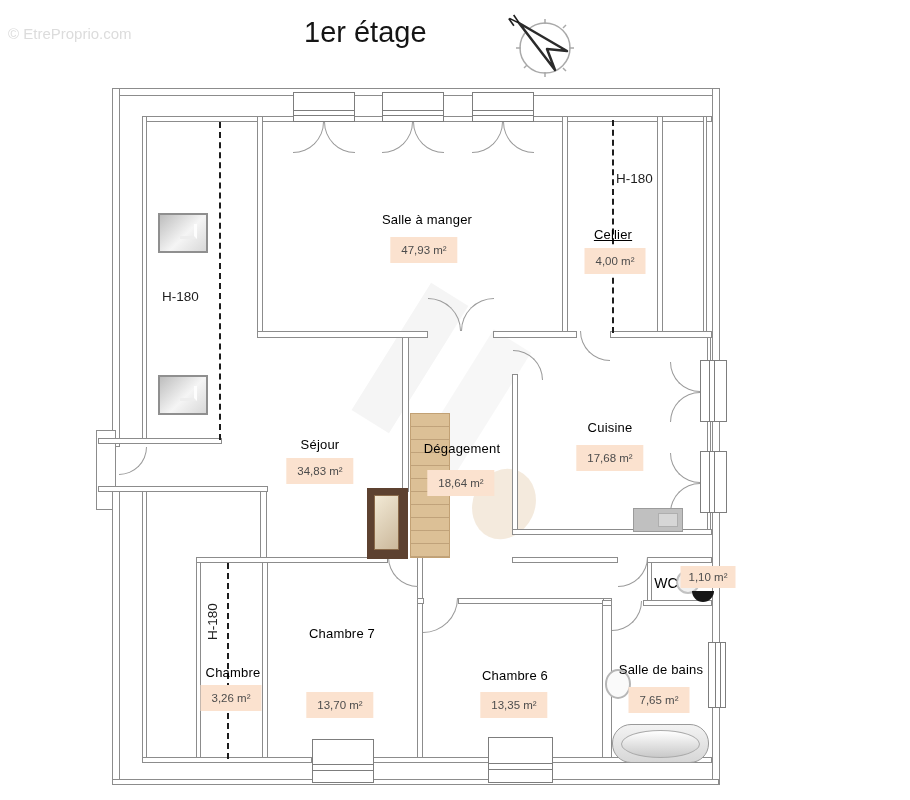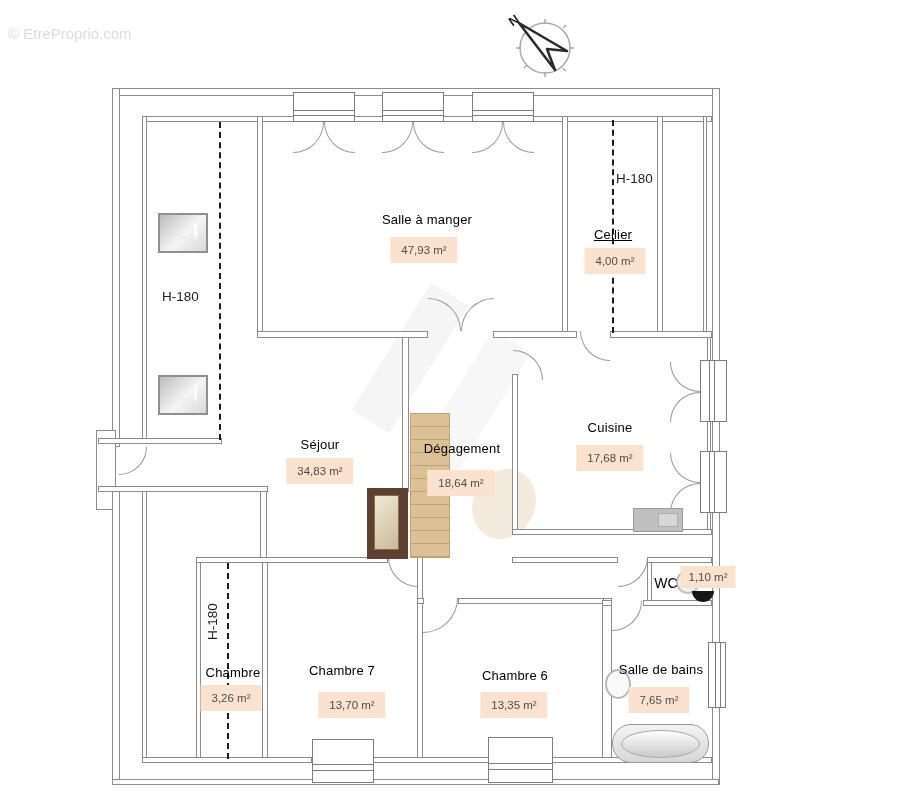--- a/index.html
+++ b/index.html
@@ -32,20 +32,21 @@
          background:linear-gradient(135deg,#bdbdbd,#f5f5f5 55%,#d8d8d8);}
   .velux span{position:absolute;right:9px;top:9px;width:14px;height:12px;
          border-right:3px solid #fdfdfd;border-bottom:3px solid #ededed;}
 </style>
 </head>
 <body>
 
 <div id="stage">
 
   <div class="wmtext" style="left:8px;top:25px;">© EtreProprio.com</div>
+  <div class="title" style="left:304px;top:16px;">1er étage</div>
 
   <svg class="abs" style="left:505px;top:6px;" width="76" height="78" viewBox="0 0 76 78">
     <circle cx="40" cy="42" r="25" fill="none" stroke="#a9a9a9" stroke-width="1.5"></circle>
     <g stroke="#a9a9a9" stroke-width="1.5">
       <line x1="40" y1="13" x2="40" y2="18"></line>
         <line x1="40" y1="66" x2="40" y2="71"></line>
       <line x1="11" y1="42" x2="16" y2="42"></line>
         <line x1="64" y1="42" x2="69" y2="42"></line>
       <line x1="58" y1="22" x2="61" y2="19"></line>
         <line x1="19" y1="62" x2="22" y2="59"></line>
@@ -207,22 +208,22 @@
   <div class="rname" style="left:610px;top:420px;">Cuisine</div>
   <div class="badge" style="left:610px;top:445px;">17,68 m²</div>
 
   <div class="rname" style="left:666px;top:575px;font-size:14px;">WC</div>
   <div class="badge" style="left:708px;top:566px;padding:5px 8px;">1,10 m²</div>
 
   <div class="h180" style="left:205px;top:640px;transform:rotate(-90deg);transform-origin:left top;">H-180</div>
   <div class="rname" style="left:233px;top:665px;">Chambre</div>
   <div class="badge" style="left:231px;top:685px;">3,26 m²</div>
 
-  <div class="rname" style="left:342px;top:663px;">Chambre 7</div>
-  <div class="badge" style="left:340px;top:692px;margin-left:12px;">13,70 m²</div>
+  <div class="rname" style="left:342px;top:626px;">Chambre 7</div>
+  <div class="badge" style="left:340px;top:692px;">13,70 m²</div>
 
   <div class="rname" style="left:515px;top:668px;">Chambre 6</div>
   <div class="badge" style="left:514px;top:692px;">13,35 m²</div>
 
   <div class="rname" style="left:661px;top:662px;">Salle de bains</div>
   <div class="badge" style="left:659px;top:687px;">7,65 m²</div>
 
 </div>
 
 </body></html>

